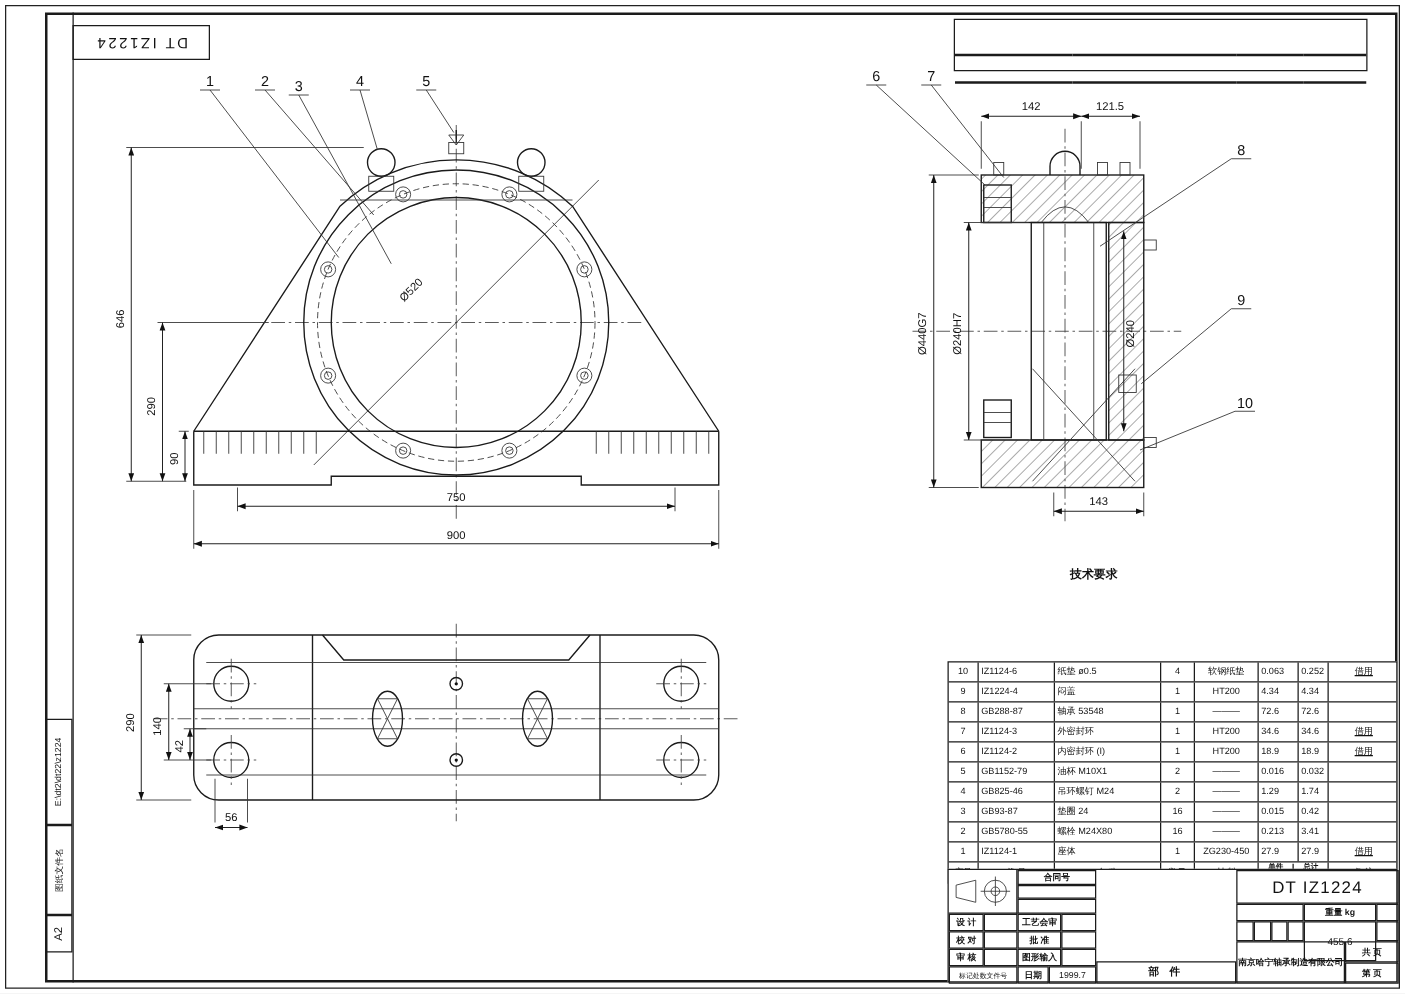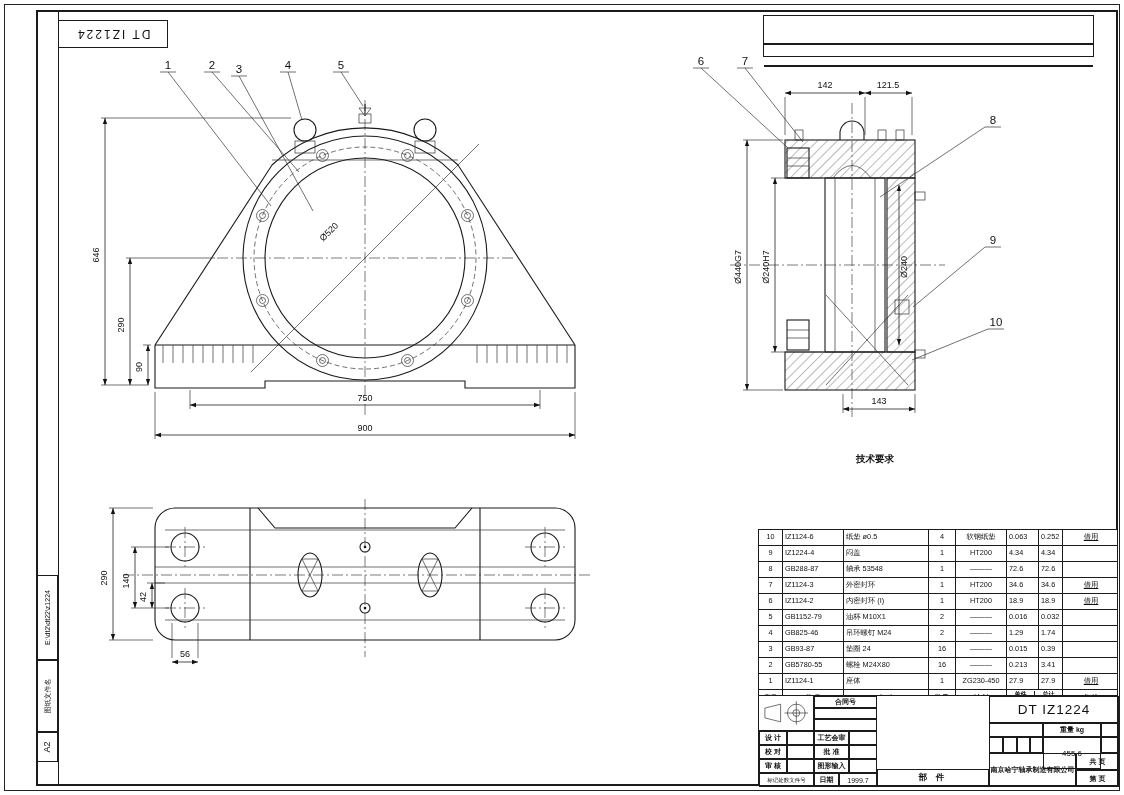--- a/index.html
+++ b/index.html
@@ -408,21 +408,21 @@
       <div class="c"></div>
     </div>
 
     <div class="prow">
       <div class="c">3</div>
       <div>GB93-87</div>
       <div>垫圈 24</div>
       <div class="c">16</div>
       <div class="c">———</div>
       <div>0.015</div>
-      <div>0.39</div>
+      <div>0.42</div>
       <div class="c"></div>
     </div>
 
     <div class="prow">
       <div class="c">2</div>
       <div>GB5780-55</div>
       <div>螺栓 M24X80</div>
       <div class="c">16</div>
       <div class="c">———</div>
       <div>0.213</div>

